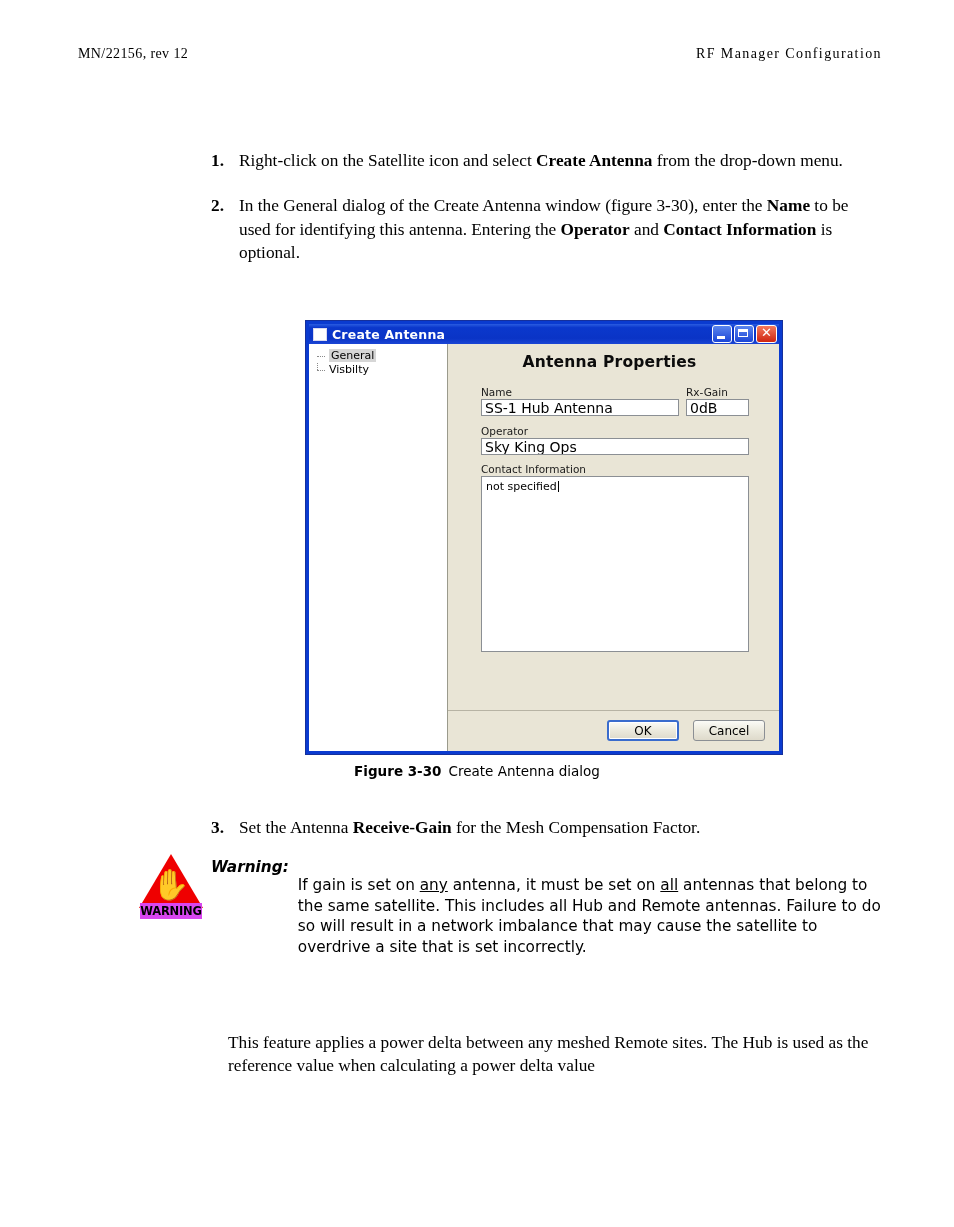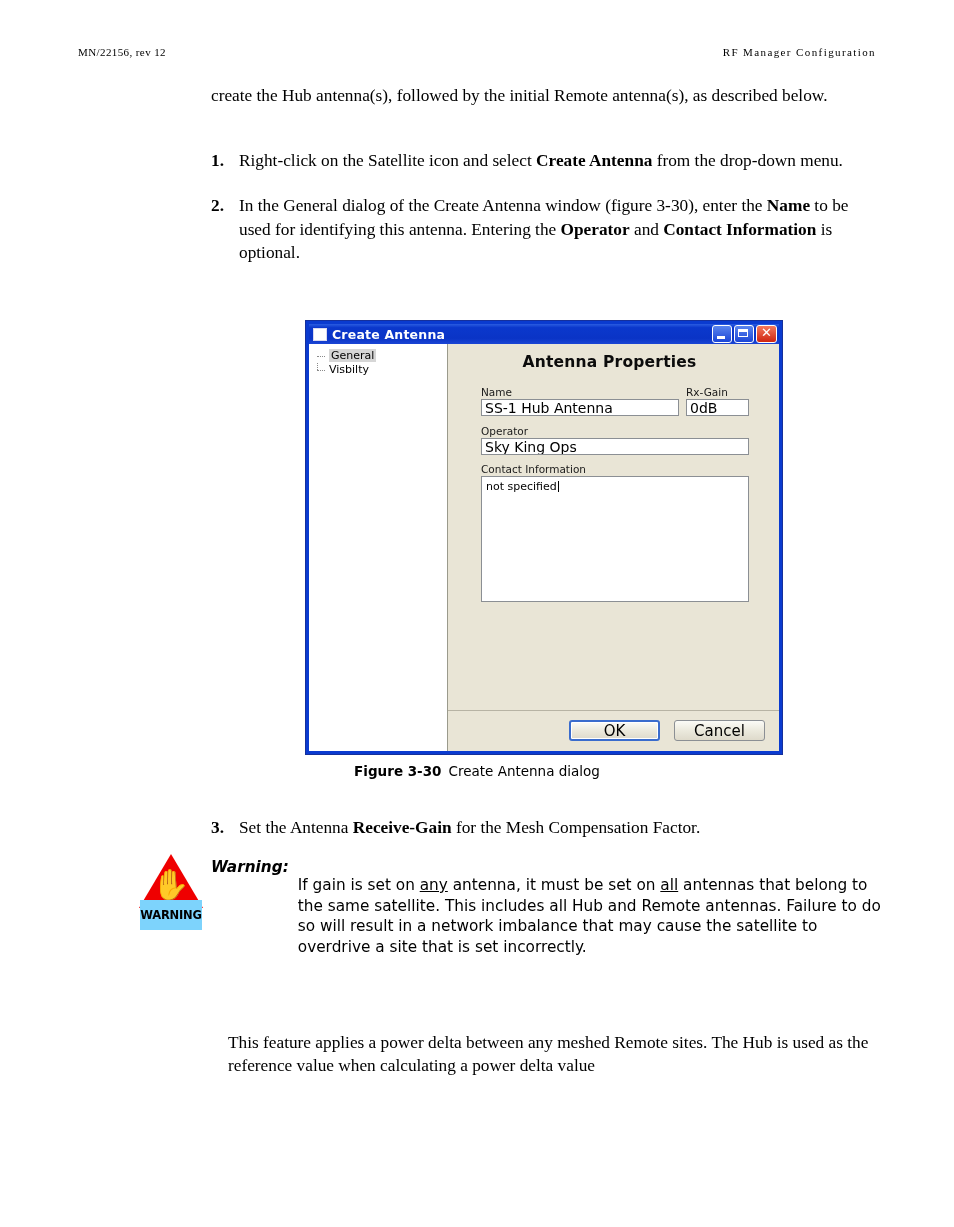--- a/index.html
+++ b/index.html
@@ -20,25 +20,25 @@
   .page {
     position: absolute;
     inset: 0;
   }
 
   
   .runhead {
     position: absolute;
     top: 46px;
     left: 78px;
-    right: 78px;
+    right: 72px;
     display: flex;
     justify-content: space-between;
     align-items: baseline;
-    font-size: 11px;
+    font-size: 14px;
     letter-spacing: 0.4px;
   }
   .runhead .right {
     letter-spacing: 1.4px;
   }
 
   
   .intro {
     position: absolute;
     top: 84px;
@@ -243,21 +243,21 @@
     gap: 7px;
     align-items: flex-end;
   }
   .col-name { flex: 1 1 auto; }
   .col-gain { width: 63px; flex: 0 0 auto; }
   .row-operator { margin-top: 9px; }
   .row-contact { margin-top: 8px; }
   .textarea {
     background: #ffffff;
     border: 1px solid #8b8f94;
-    height: 126px;
+    height: 176px;
     font-size: 11px;
     padding: 3px 4px;
     box-sizing: border-box;
     color: #000000;
     position: relative;
   }
   .caret {
     display: inline-block;
     width: 1px;
     height: 11px;
@@ -269,27 +269,27 @@
   .btn-bar {
     margin-top: auto;
     border-top: 1px solid #b7b3a4;
     padding: 9px 14px 10px 0;
     display: flex;
     justify-content: flex-end;
     gap: 14px;
     background: #e9e5d6;
   }
   .btn {
-    width: 91px;
+    width: 72px;
     height: 21px;
     background: linear-gradient(to bottom, #fbfbf7 0%, #eceade 48%, #dedacb 100%);
     border: 1px solid #8b8f94;
     border-radius: 3px;
     font-family: "DejaVu Sans", "Liberation Sans", sans-serif;
-    font-size: 15px;
+    font-size: 12px;
     color: #000000;
     display: flex;
     align-items: center;
     justify-content: center;
     box-sizing: border-box;
   }
   .btn.default {
     border: 2px solid #3a6ccd;
     box-shadow: inset 0 0 0 1px #ffffff;
   }
@@ -347,25 +347,25 @@
     top: 16px;
     left: 0;
     width: 64px;
     text-align: center;
     font-size: 30px;
     line-height: 30px;
     color: #000000;
   }
   .warnicon .band {
     position: absolute;
-    bottom: 0;
+    bottom: 11px;
     left: 1px;
     width: 62px;
-    height: 30px;
-    background: #7dd3fc;
+    height: 16px;
+    background: #d946ef;
     color: #000000;
     font-family: "DejaVu Sans", "Liberation Sans", sans-serif;
     font-weight: bold;
     font-size: 11.5px;
     letter-spacing: -0.2px;
     display: flex;
     align-items: center;
     justify-content: center;
   }
 
@@ -417,21 +417,20 @@
 </head>
 <body>
 
 <div class="page">
 
   <div class="runhead">
     <span class="left">MN/22156, rev 12</span>
     <span class="right">RF Manager Configuration</span>
   </div>
 
-  <div class="intro">create the Hub antenna(s), followed by the initial Remote antenna(s), as described below.</div>
 
   <div class="steps">
 
     <div class="step">
       <span class="num">1.</span>
       <span>Right-click on the Satellite icon and select </span><b>Create Antenna</b><span> from the drop-down menu.</span>
     </div>
 
     <div class="step">
       <span class="num">2.</span>

